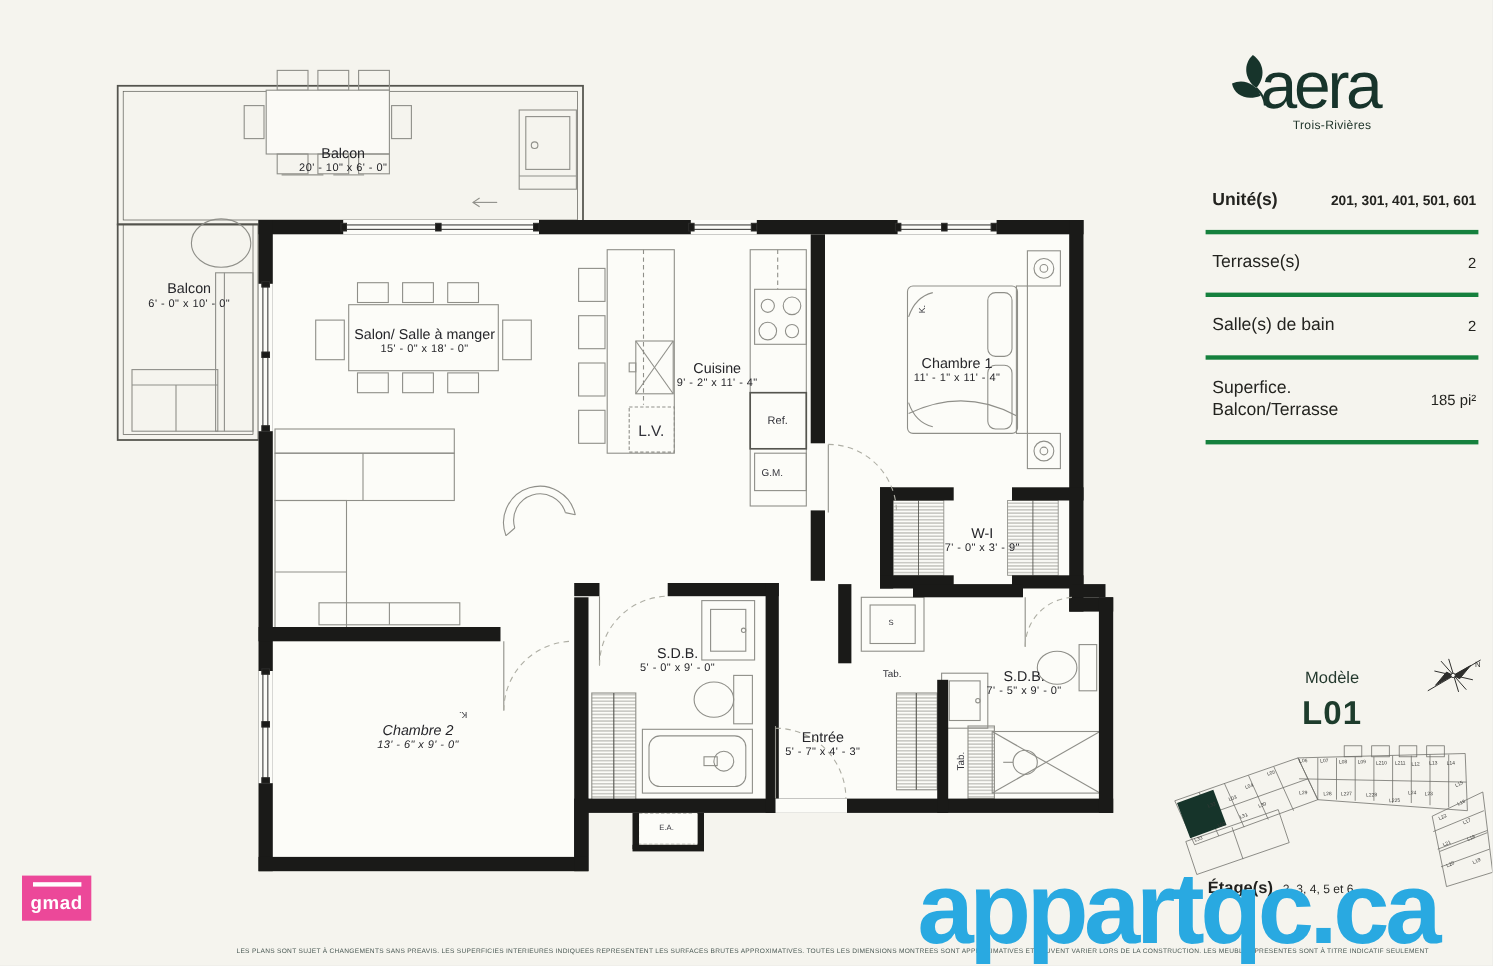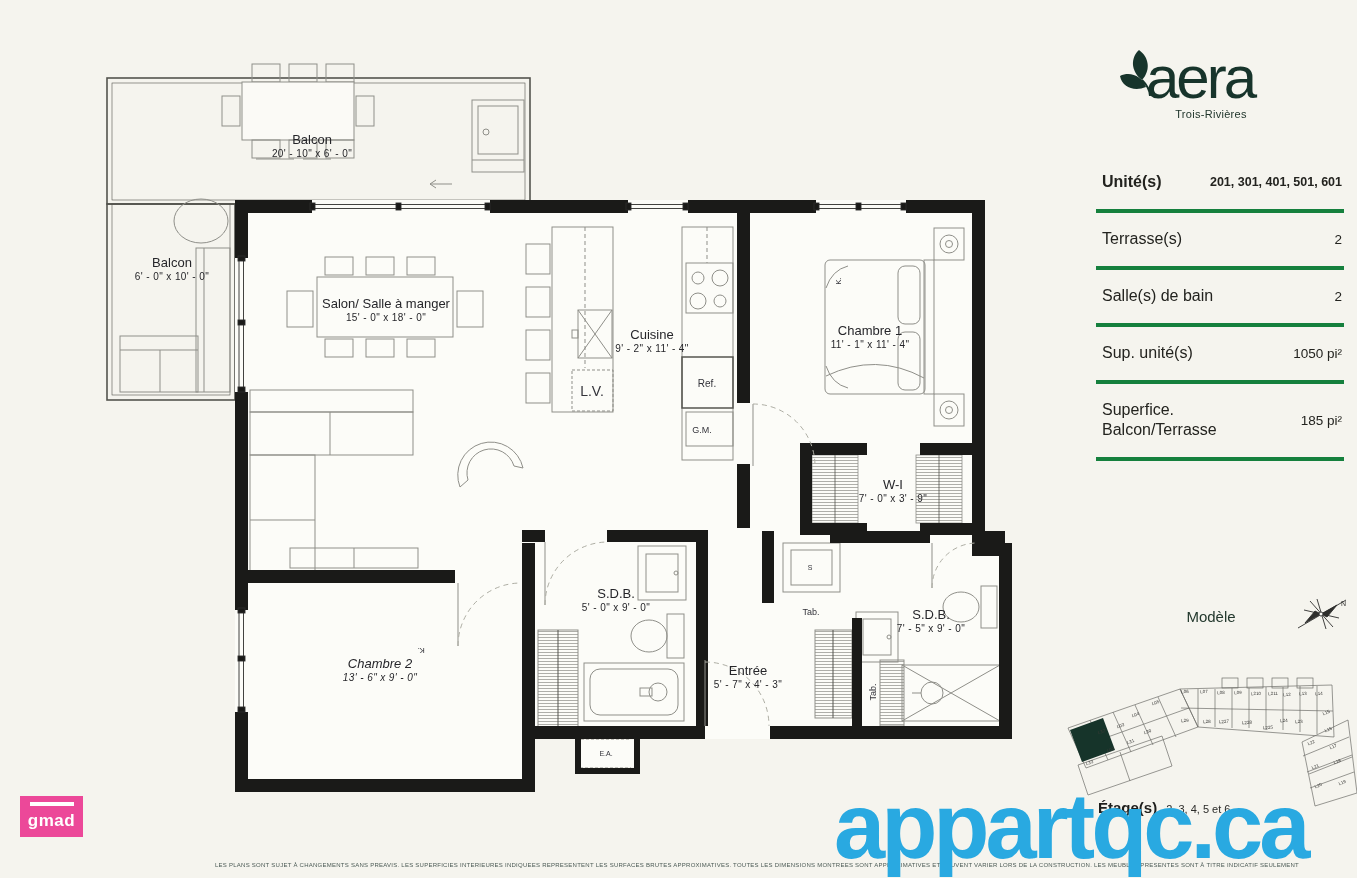--- a/index.html
+++ b/index.html
@@ -415,34 +415,31 @@
     <div class="spec-row normal">
       <div class="spec-label">Terrasse(s)</div>
       <div class="spec-value">2</div>
     </div>
 
     <div class="spec-row normal">
       <div class="spec-label">Salle(s) de bain</div>
       <div class="spec-value">2</div>
     </div>
 
-    <div class="spec-row normal">
-      <div class="spec-label">Sup. unité(s)</div>
-      <div class="spec-value">1050 pi²</div>
-    </div>
 
     <div class="spec-row normal">
       <div class="spec-label">Superfice.
 Balcon/Terrasse</div>
       <div class="spec-value">185 pi²</div>
     </div>
 
   </div>
 
   <div class="abs" id="model-caption">Modèle</div>
+  <div class="abs" id="model-name">L01</div>
 
   <div class="abs" id="floors-row">
     <span class="fl">Étage(s)</span><span class="fv">2, 3, 4, 5 et 6</span>
   </div>
 
   <div class="abs" id="gmad">
     <div class="bar"></div>
     <div class="gtxt">gmad</div>
   </div>
 

